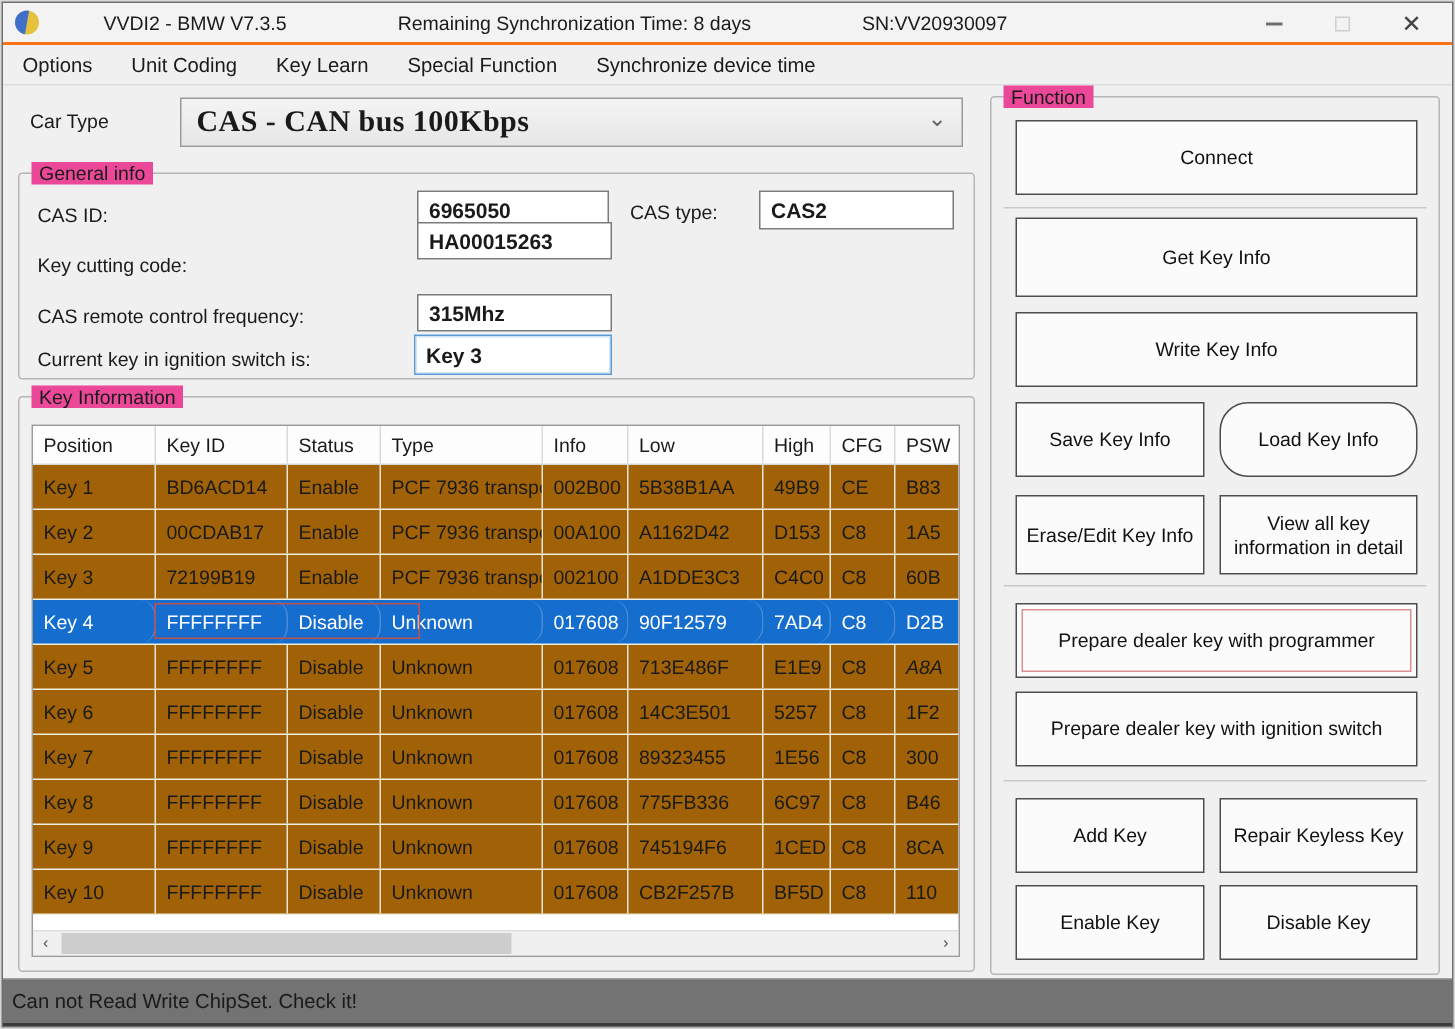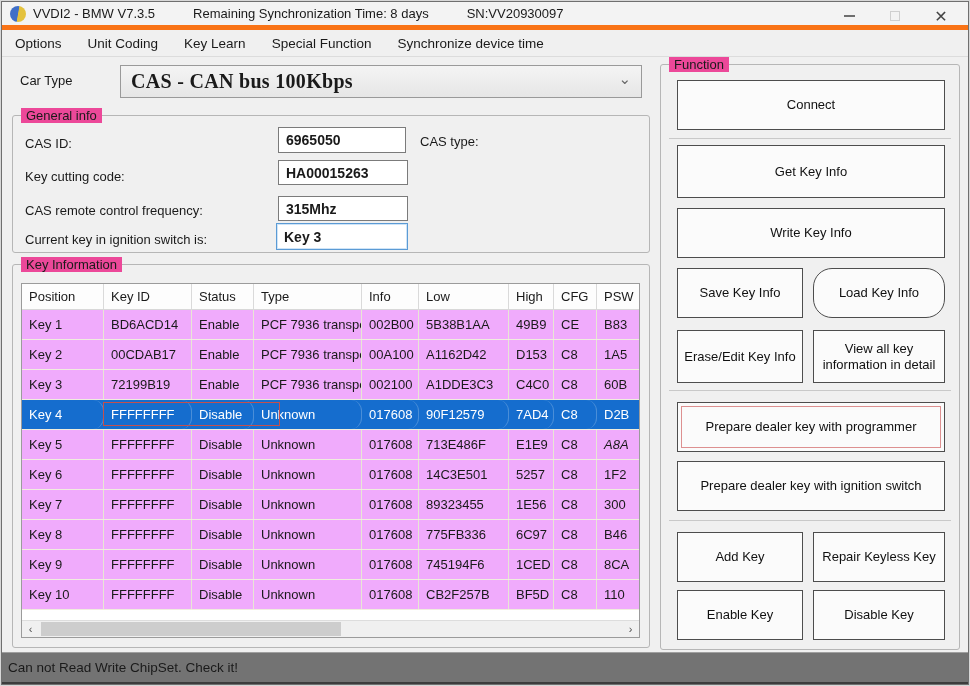--- a/index.html
+++ b/index.html
@@ -8,23 +8,23 @@
 
   .window {
     position:relative; width:968px; height:684px; margin:1px;
     background:#f0f0f0; border:1px solid #6f6f6f;
     overflow:hidden;
   }
 
   
   .titlebar {
     position:relative; height:28px; background:#f3f3f3;
-    border-bottom:5px solid #f97316;
+    border-bottom:2px solid #f97316;
     display:flex; align-items:center; padding-left:8px;
-    font-size:13px; white-space:nowrap;
+    font-size:13px; white-space:nowrap;gap:36px;
   }
   .app-icon {
     width:16px; height:16px; border-radius:50%;
     background:linear-gradient(100deg,#3f6fc8 48%, #e4c23d 52%);
     margin-right:7px; flex:0 0 auto;
   }
   .title-seg { margin-right:38px; }
   .win-controls { position:absolute; right:4px; top:0; height:28px; display:flex; }
   .win-btn { width:46px; height:28px; display:flex; align-items:center; justify-content:center; font-size:14px; color:#555; }
   .win-btn .box { width:10px; height:10px; border:1px solid #cfcfcf; }
@@ -83,21 +83,21 @@
   .tbl {
     position:absolute; left:8px; top:18px; width:619px; height:355px;
     background:#fff; border:1px solid #9b9b9b; overflow:hidden;
   }
   .thead { display:flex; height:26px; background:#fdfdfd; border-bottom:1px solid #d8d8d8; }
   .hcell {
     flex:0 0 auto; font-size:13px; line-height:25px; padding-left:7px;
     border-right:1px solid #dadada; white-space:nowrap; overflow:hidden;
   }
   .trow {
-    position:relative; display:flex; height:30px; background:#f0abfc;
+    position:relative; display:flex; height:30px; background:#a16207;
     border-bottom:1px solid #f0eede;
   }
   .tcell {
     flex:0 0 auto; font-size:13px; line-height:29px; padding-left:7px;
     border-right:1px solid #e8e6d4; white-space:nowrap; overflow:hidden;
   }
   .trow.selected { background:#156dce; }
   .trow.selected .tcell { color:#fff; border-right-color:#4a8ed8;border-radius:11px; }
   .row-red-box {
     position:absolute; left:81px; top:2px; width:177px; height:24px;
@@ -170,23 +170,24 @@
       <span class="chevron">⌄</span>
     </div>
 
     <div class="groupbox gb-general">
       <span class="gb-title">General info</span>
 
       <span class="gi-label" style="top:20px;">CAS ID:</span>
       <div class="field" style="left:265px; top:11px; width:128px;">6965050</div>
 
       <span class="gi-label" style="left:407px; top:18px;">CAS type:</span>
+      <div class="field" style="left:493px; top:11px; width:130px;">CAS2</div>
 
       <span class="gi-label" style="top:53px;">Key cutting code:</span>
-      <div class="field" style="left:265px; top:44px; width:130px; height:25px;">HA00015263</div>
+      <div class="field" style="left:265px; top:32px; width:130px; height:25px;">HA00015263</div>
 
       <span class="gi-label" style="top:87px;">CAS remote control frequency:</span>
       <div class="field" style="left:265px; top:80px; width:130px; height:25px;">315Mhz</div>
 
       <span class="gi-label" style="top:116px;">Current key in ignition switch is:</span>
       <div class="field focused" style="left:263px; top:107px; width:132px; height:27px;">Key 3</div>
     </div>
 
     <div class="groupbox gb-keys">
       <span class="gb-title">Key Information</span>

